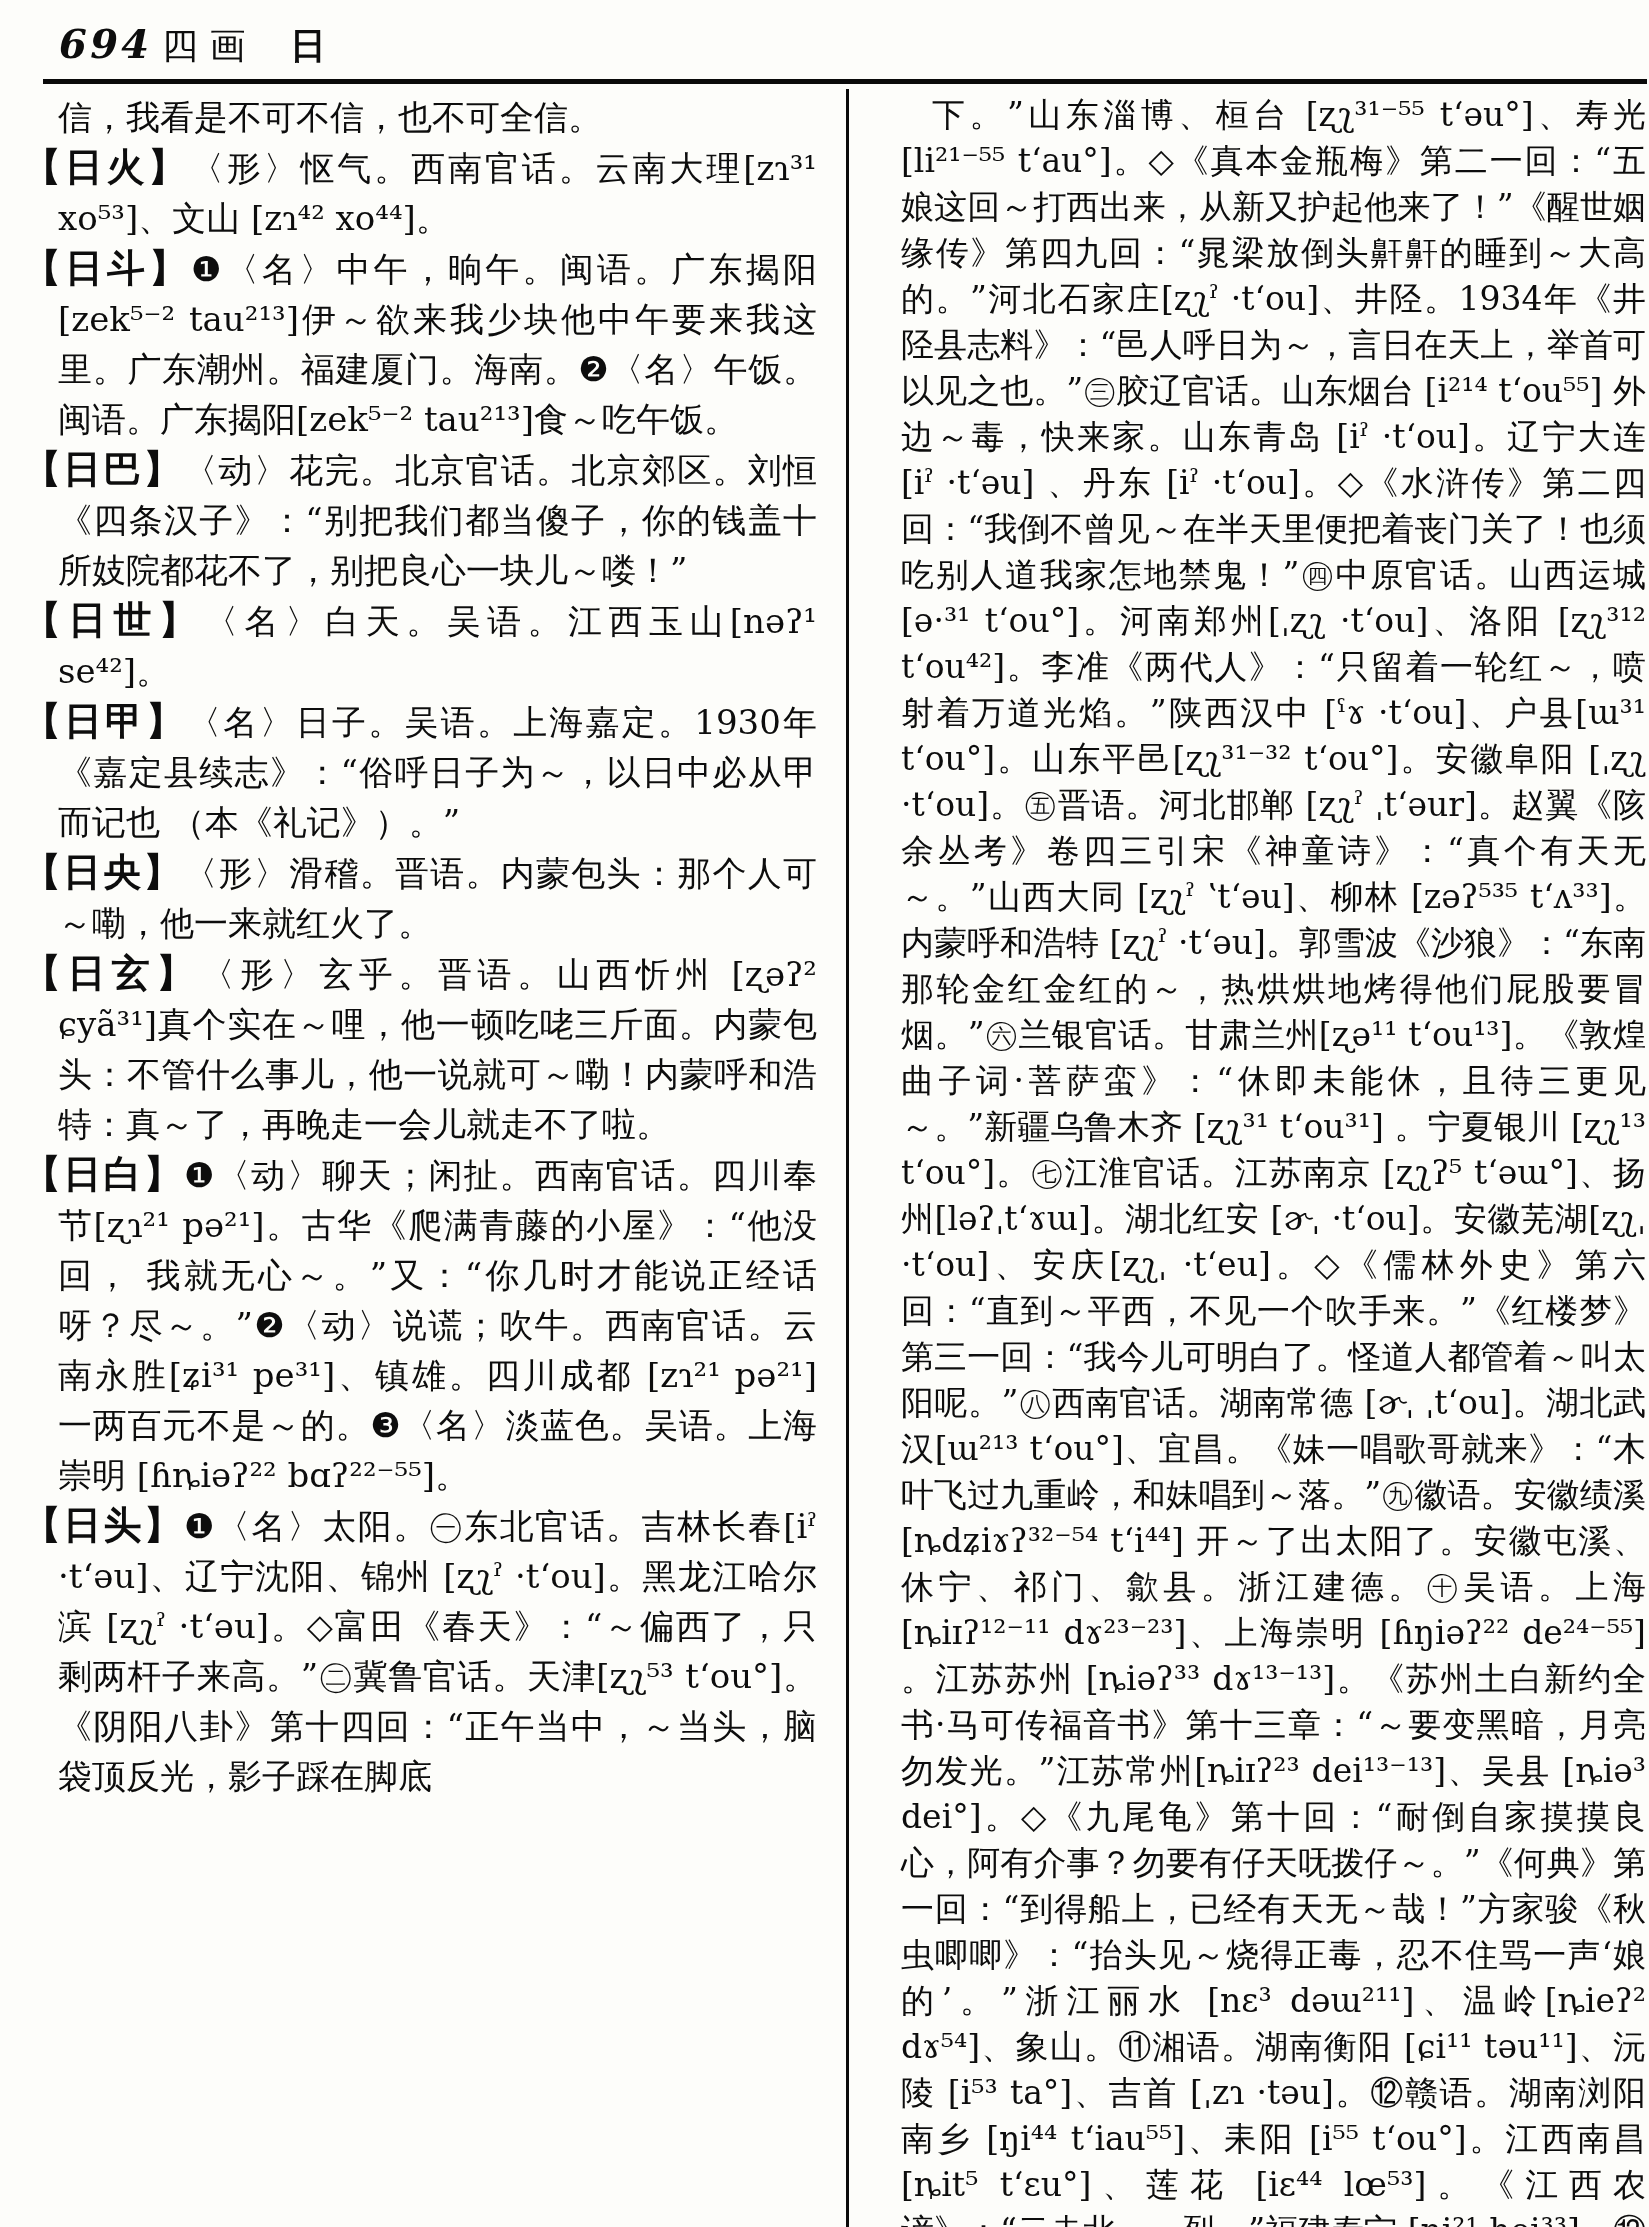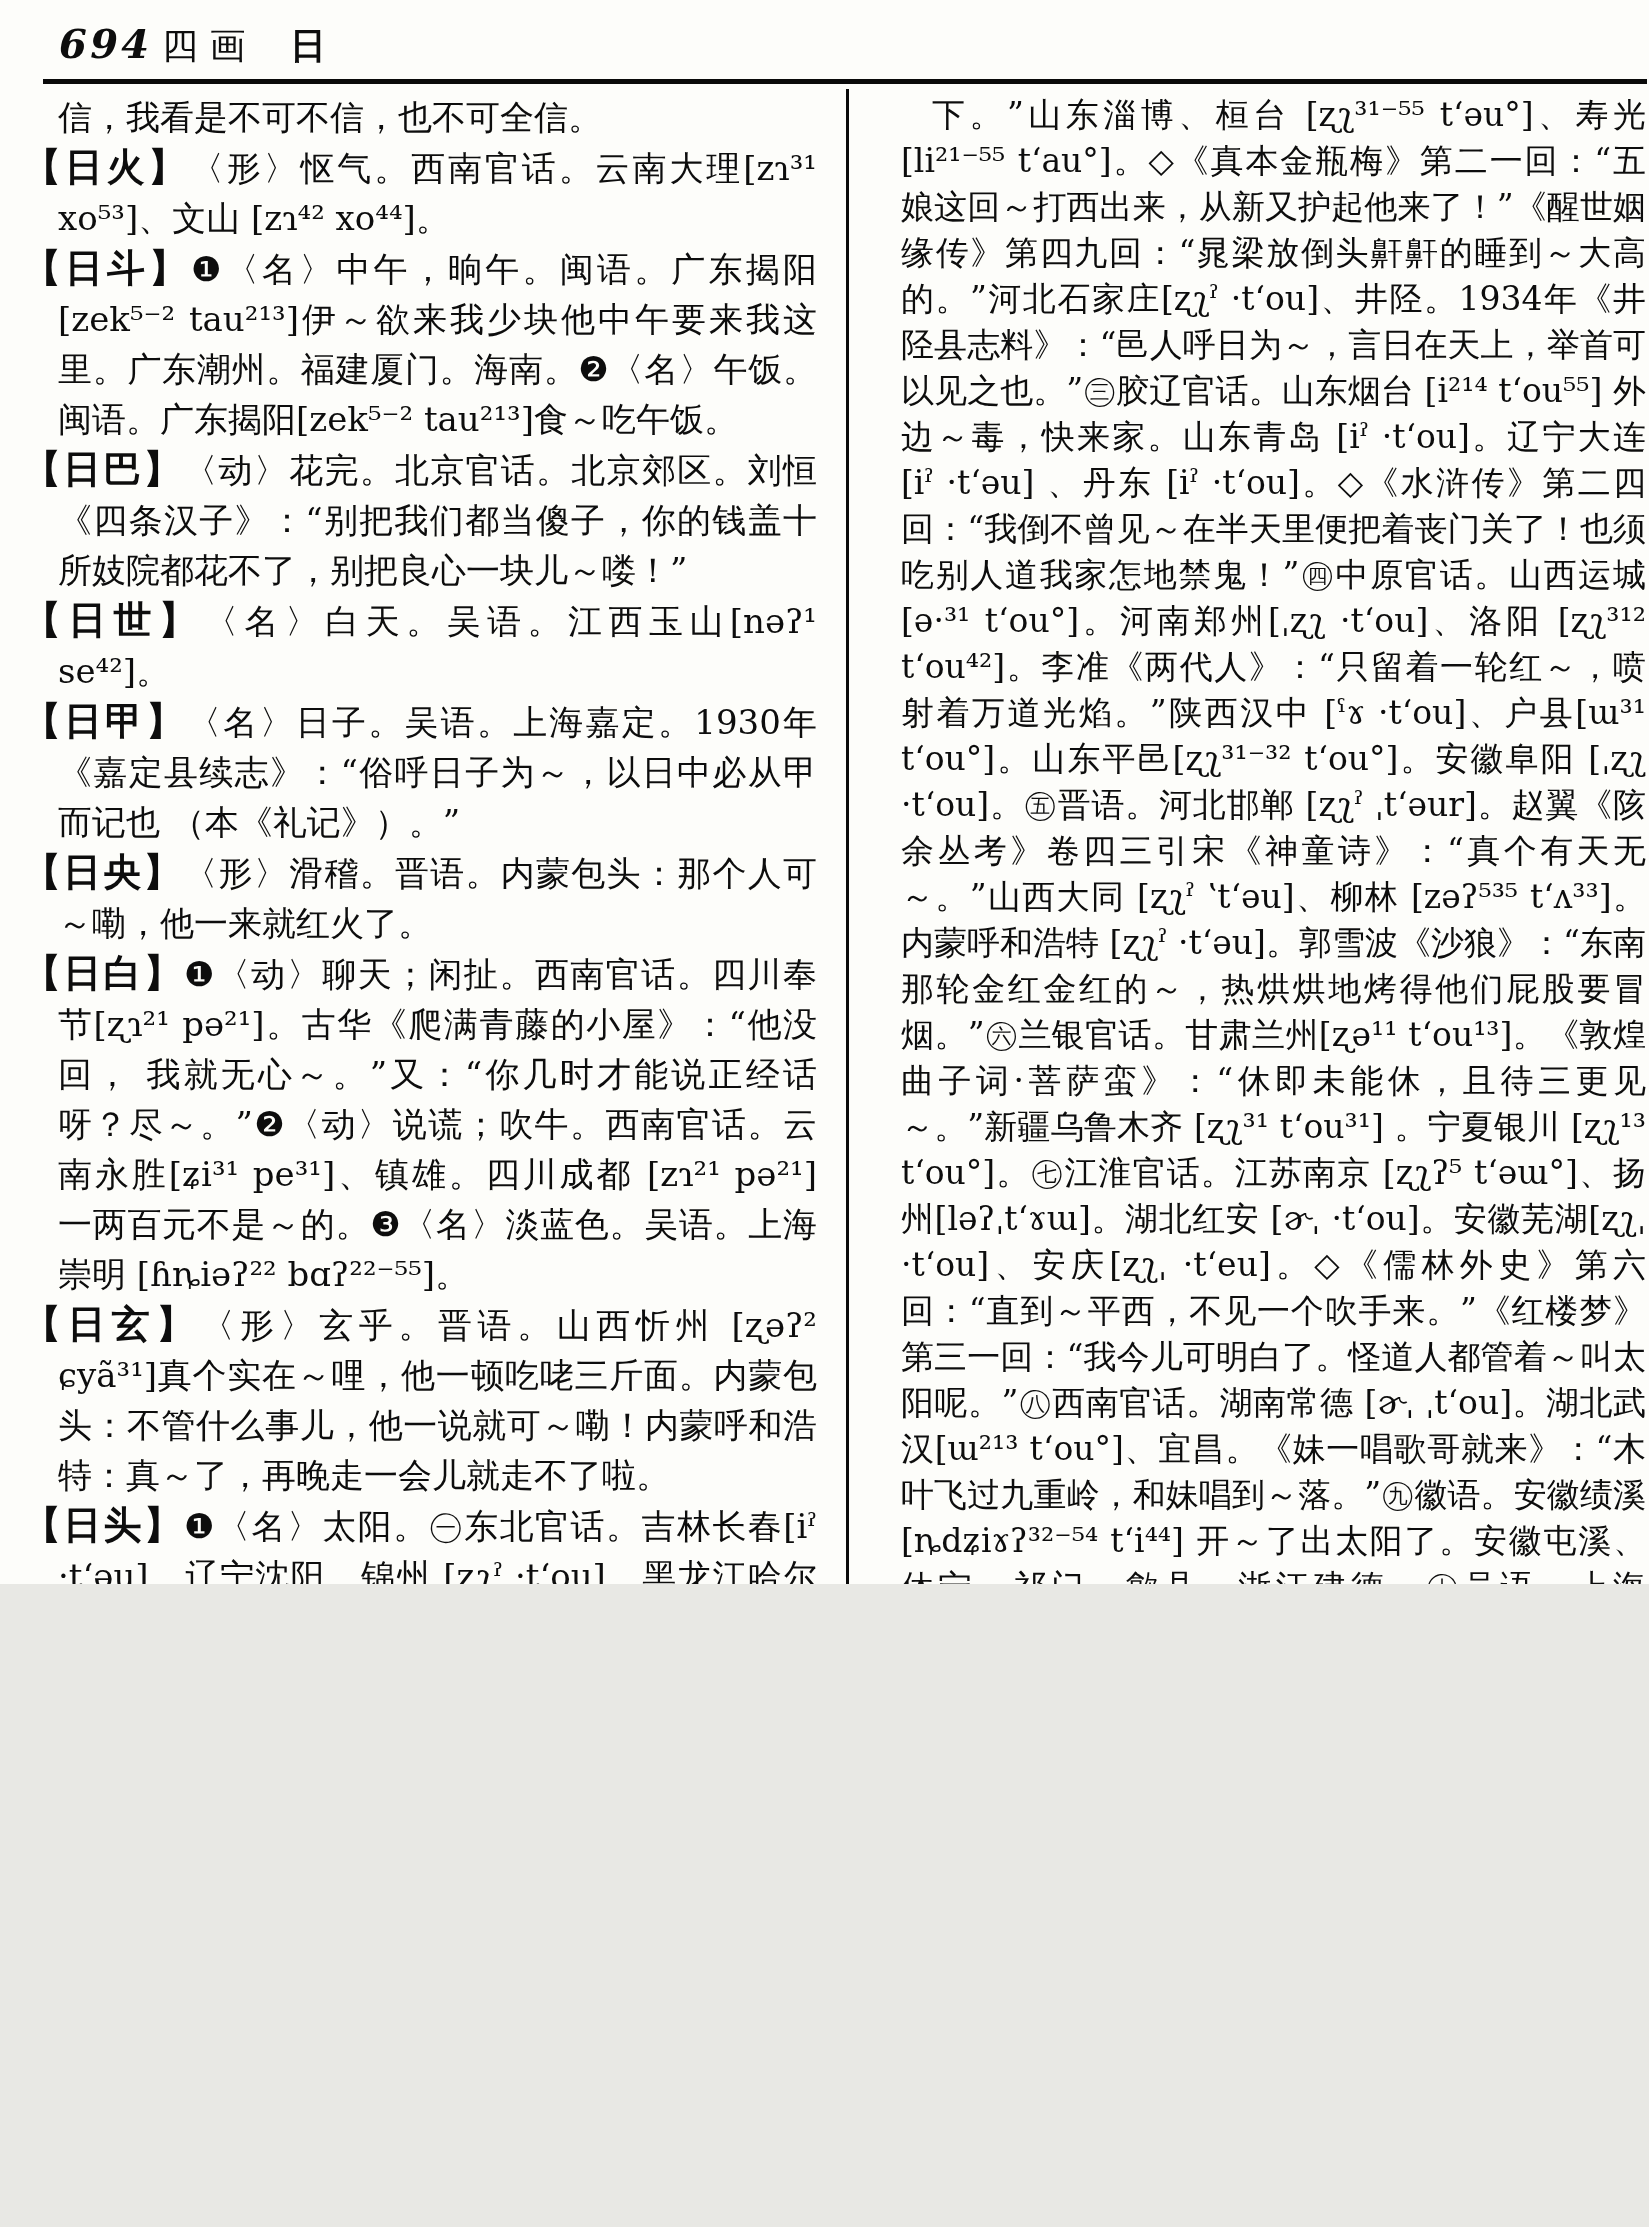--- a/index.html
+++ b/index.html
@@ -1,18 +1,18 @@
 <!DOCTYPE html>
 <html style="font-size:13.2px"><head>
 <meta charset="utf-8">
 <style>
   html,body { margin:0; padding:0; background:#e8e8e4; }
   .page {
     position:relative;
-    width:1650px; height:1584px;
+    width:1650px; height:2227px;
     background:#fdfdfa;
     color:#0d0d0d;
     font-family:"DejaVu Serif","Liberation Serif",serif;
     overflow:hidden;
   }
   .page-header { position:absolute; top:20px; left:0; width:100%; height:58px; }
   .page-number {
     position:absolute; left:59px; top:0;
     font-size:40px; font-weight:bold; font-style:italic;
     letter-spacing:3.3px;
@@ -61,23 +61,23 @@
 
     <p class="entry"><span class="hw">【日巴】</span><span>〈动〉花完。北京官话。北京郊区。刘恒《四条汉子》：“别把我们都当傻子，你的钱盖十所妓院都花不了，别把良心一块儿～喽！”</span></p>
 
     <p class="entry"><span class="hw">【日世】</span><span>〈名〉白天。吴语。江西玉山[nəʔ¹ se⁴²]。</span></p>
 
     <p class="entry"><span class="hw">【日甲】</span><span>〈名〉日子。吴语。上海嘉定。1930年《嘉定县续志》：“俗呼日子为～，以日中必从甲而记也 （本《礼记》）。”</span></p>
 
     <p class="entry"><span class="hw">【日央】</span><span>〈形〉滑稽。晋语。内蒙包头：那个人可～嘞，他一来就红火了。</span></p>
 
 
+    <p class="entry"><span class="hw">【日玄】</span><span>〈形〉玄乎。晋语。山西忻州 [ʐəʔ² ɕyã³¹]真个实在～哩，他一顿吃咾三斤面。内蒙包头：不管什么事儿，他一说就可～嘞！内蒙呼和浩特：真～了，再晚走一会儿就走不了啦。</span></p>
+
     <p class="entry"><span class="hw">【日白】</span><span>❶〈动〉聊天；闲扯。西南官话。四川奉节[ʐɿ²¹ pə²¹]。古华《爬满青藤的小屋》：“他没回， 我就无心～。”又：“你几时才能说正经话呀？尽～。”❷〈动〉说谎；吹牛。西南官话。云南永胜[ʑi³¹ pe³¹]、镇雄。四川成都 [zɿ²¹ pə²¹] 一两百元不是～的。❸〈名〉淡蓝色。吴语。上海崇明 [ɦȵiəʔ²² bɑʔ²²⁻⁵⁵]。</span></p>
-
-    <p class="entry"><span class="hw">【日玄】</span><span>〈形〉玄乎。晋语。山西忻州 [ʐəʔ² ɕyã³¹]真个实在～哩，他一顿吃咾三斤面。内蒙包头：不管什么事儿，他一说就可～嘞！内蒙呼和浩特：真～了，再晚走一会儿就走不了啦。</span></p>
 
     <p class="entry"><span class="hw">【日头】</span><span>❶〈名〉太阳。㊀东北官话。吉林长春[iˀ ·tʻəu]、辽宁沈阳、锦州 [ʐʅˀ ·tʻou]。黑龙江哈尔滨 [ʐʅˀ ·tʻəu]。◇富田《春天》：“～偏西了，只剩两杆子来高。”㊁冀鲁官话。天津[ʐʅ⁵³ tʻou°]。《阴阳八卦》第十四回：“正午当中，～当头，脑袋顶反光，影子踩在脚底</span></p>
   </div>
 
   <div class="column right-column">
     <p class="right-cont">下。”山东淄博、桓台 [ʐʅ³¹⁻⁵⁵ tʻəu°]、寿光[li²¹⁻⁵⁵ tʻau°]。◇《真本金瓶梅》第二一回：“五娘这回～打西出来，从新又护起他来了！”《醒世姻缘传》第四九回：“晁梁放倒头鼾鼾的睡到～大高的。”河北石家庄[ʐʅˀ ·tʻou]、井陉。1934年《井陉县志料》：“邑人呼日为～，言日在天上，举首可以见之也。”㊂胶辽官话。山东烟台 [i²¹⁴ tʻou⁵⁵] 外边～毒，快来家。山东青岛 [iˀ ·tʻou]。辽宁大连 [iˀ ·tʻəu] 、丹东 [iˀ ·tʻou]。◇《水浒传》第二四回：“我倒不曾见～在半天里便把着丧门关了！也须吃别人道我家怎地禁鬼！”㊃中原官话。山西运城 [ə·³¹ tʻou°]。河南郑州[ˌʐʅ ·tʻou]、洛阳 [ʐʅ³¹² tʻou⁴²]。李准《两代人》：“只留着一轮红～，喷射着万道光焰。”陕西汉中 [ˤɤ ·tʻou]、户县[ɯ³¹ tʻou°]。山东平邑[ʐʅ³¹⁻³² tʻou°]。安徽阜阳 [ˌʐʅ ·tʻou]。㊄晋语。河北邯郸 [ʐʅˀ ˌtʻəur]。赵翼《陔余丛考》卷四三引宋《神童诗》：“真个有天无～。”山西大同 [ʐʅˀ ʽtʻəu]、柳林 [zəʔ⁵³⁵ tʻʌ³³]。内蒙呼和浩特 [ʐʅˀ ·tʻəu]。郭雪波《沙狼》：“东南那轮金红金红的～，热烘烘地烤得他们屁股要冒烟。”㊅兰银官话。甘肃兰州[ʐə¹¹ tʻou¹³]。《敦煌曲子词·菩萨蛮》：“休即未能休，且待三更见～。”新疆乌鲁木齐 [ʐʅ³¹ tʻou³¹] 。宁夏银川 [ʐʅ¹³ tʻou°]。㊆江淮官话。江苏南京 [ʐʅʔ⁵ tʻəɯ°]、扬州[ləʔˌtʻɤɯ]。湖北红安 [ɚˌ ·tʻou]。安徽芜湖[ʐʅˌ ·tʻou]、安庆[ʐʅˌ ·tʻeu]。◇《儒林外史》第六回：“直到～平西，不见一个吹手来。”《红楼梦》第三一回：“我今儿可明白了。怪道人都管着～叫太阳呢。”㊇西南官话。湖南常德 [ɚˌ ˌtʻou]。湖北武汉[ɯ²¹³ tʻou°]、宜昌。《妹一唱歌哥就来》：“木叶飞过九重岭，和妹唱到～落。”㊈徽语。安徽绩溪 [ȵdʑiɤʔ³²⁻⁵⁴ tʻi⁴⁴] 开～了出太阳了。安徽屯溪、休宁、祁门、歙县。浙江建德。㊉吴语。上海 [ȵiɪʔ¹²⁻¹¹ dɤ²³⁻²³]、上海崇明 [ɦŋiəʔ²² de²⁴⁻⁵⁵] 。江苏苏州 [ȵiəʔ³³ dɤ¹³⁻¹³]。《苏州土白新约全书·马可传福音书》第十三章：“～要变黑暗，月亮勿发光。”江苏常州[ȵiɪʔ²³ dei¹³⁻¹³]、吴县 [ȵiə³ dei°]。◇《九尾龟》第十回：“耐倒自家摸摸良心，阿有介事？勿要有仔天呒拨仔～。”《何典》第一回：“到得船上，已经有天无～哉！”方家骏《秋虫唧唧》：“抬头见～烧得正毒，忍不住骂一声‘娘的’。”浙江丽水 [nɛ³ dəɯ²¹¹]、温岭[ȵieʔ² dɤ⁵⁴]、象山。⑪湘语。湖南衡阳 [ɕi¹¹ təu¹¹]、沅陵 [i⁵³ ta°]、吉首 [ˌzɿ ·təu]。⑫赣语。湖南浏阳南乡 [ŋi⁴⁴ tʻiau⁵⁵]、耒阳 [i⁵⁵ tʻou°]。江西南昌[ȵit⁵ tʻɛu°]、莲花 [iɛ⁴⁴ lœ⁵³]。《江西农谚》：“云走北，～烈。”福建泰宁 [ni²¹ hei³³]。⑬客话。广东惠州 [zit³¹ tʻiau¹¹]、东莞清溪 [zit²² tʻeu¹¹]、深圳</p>
   </div>
 
 </div>
 

